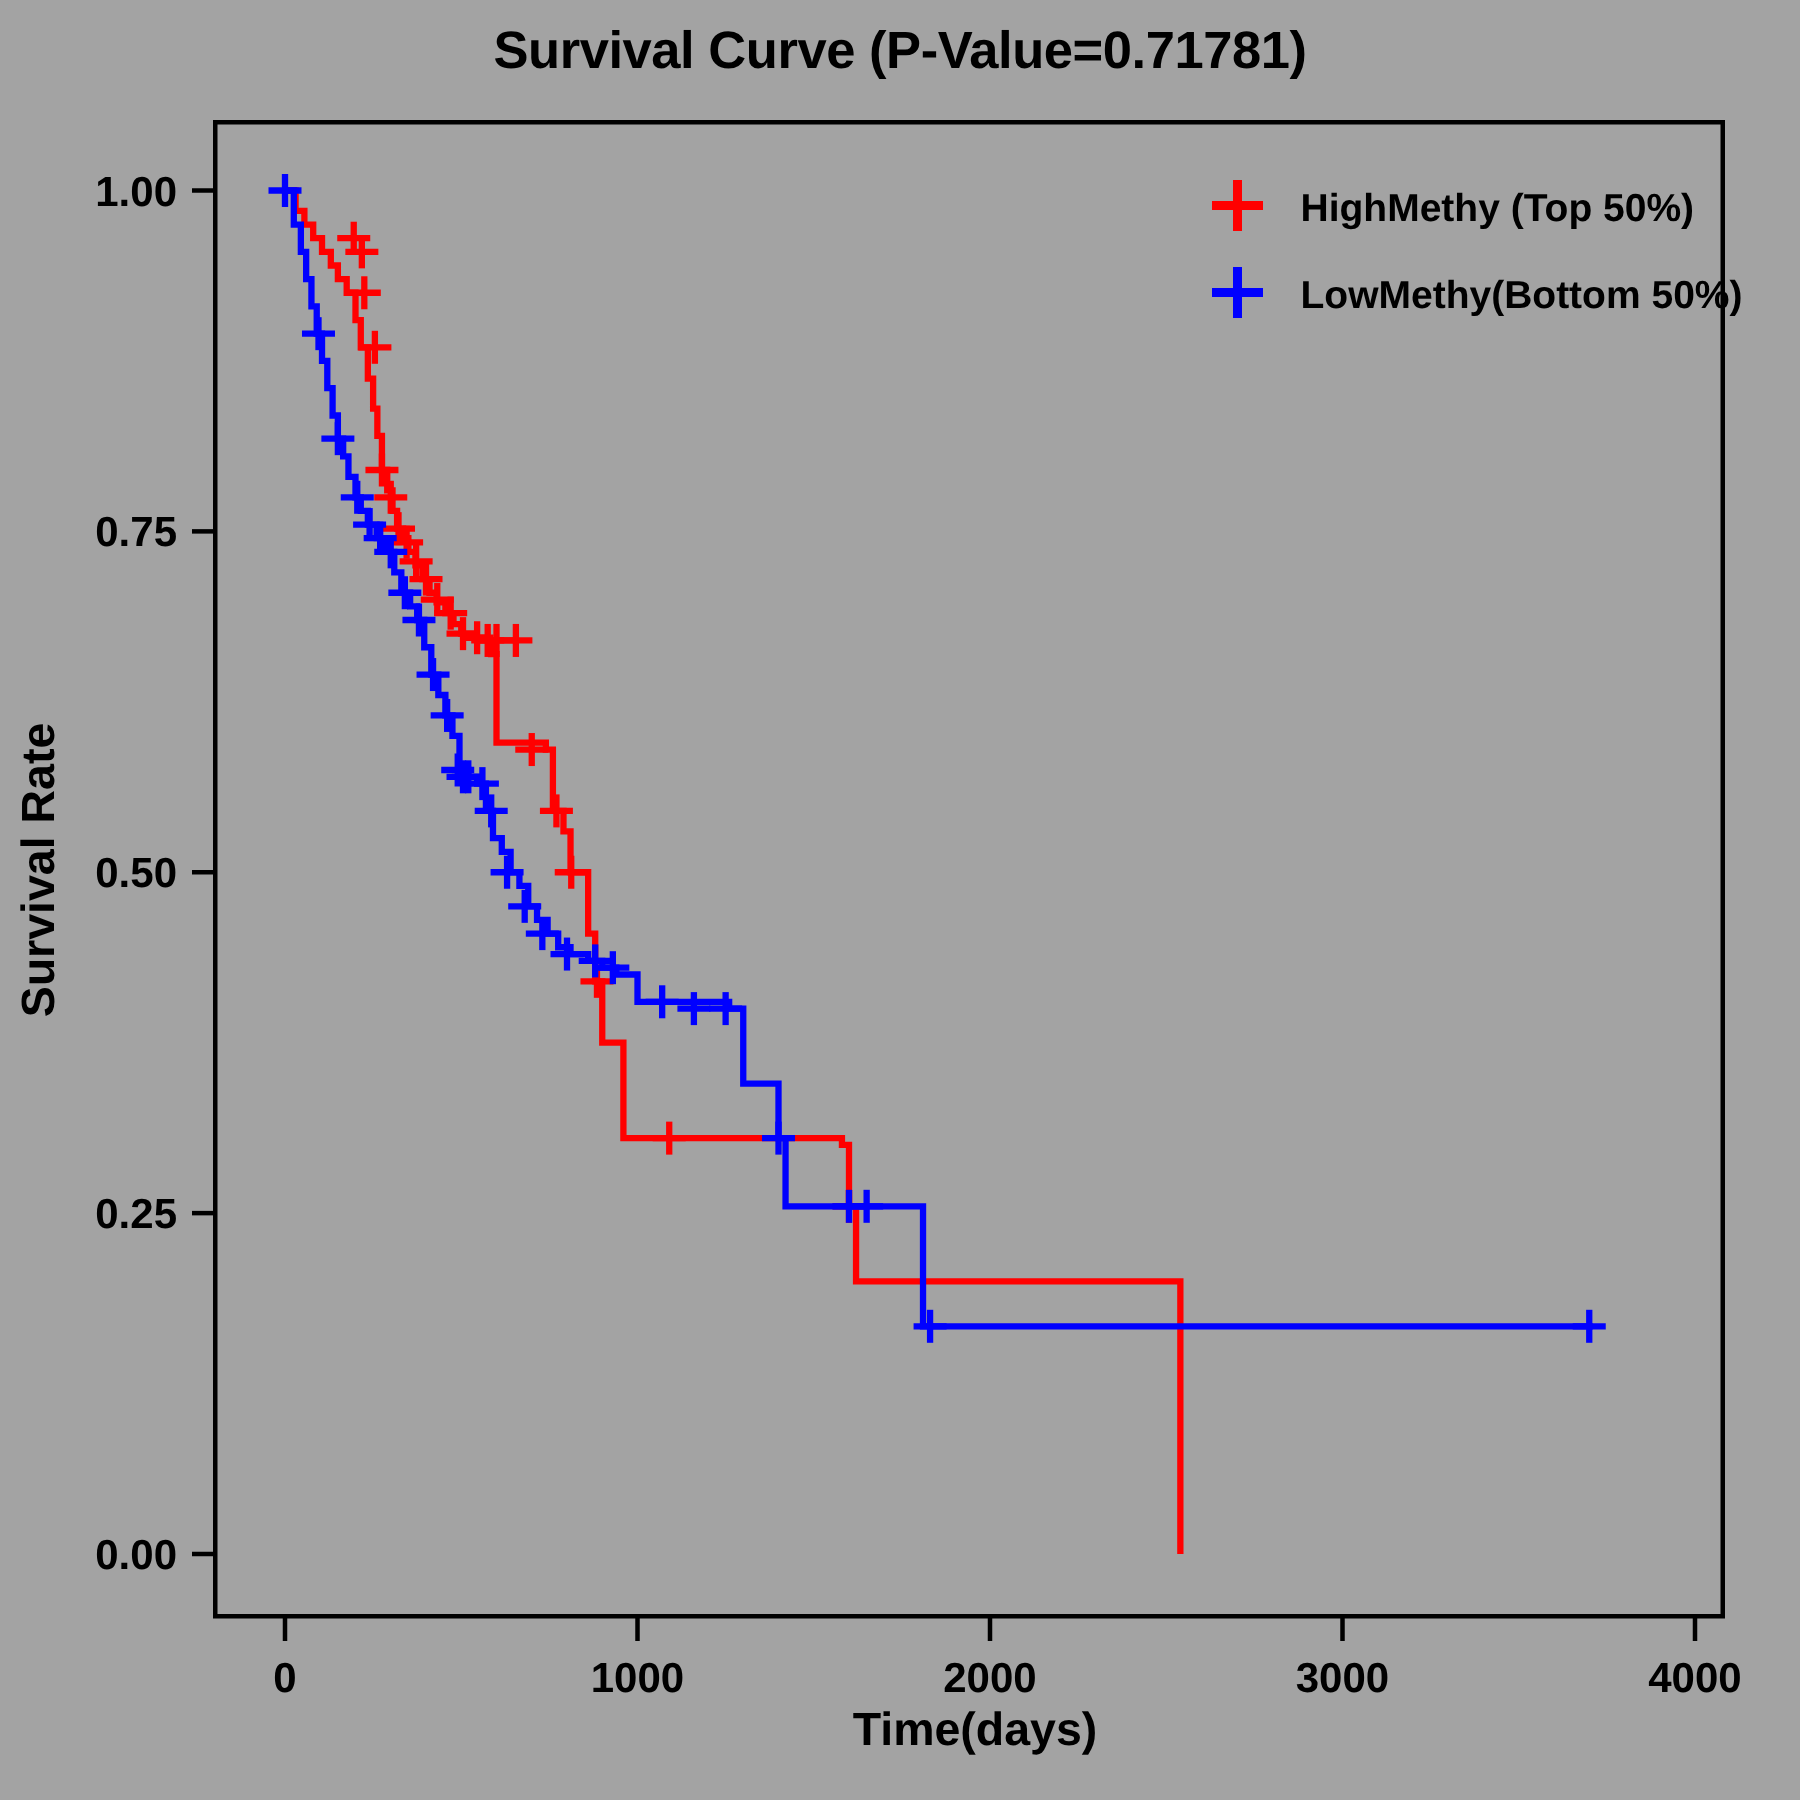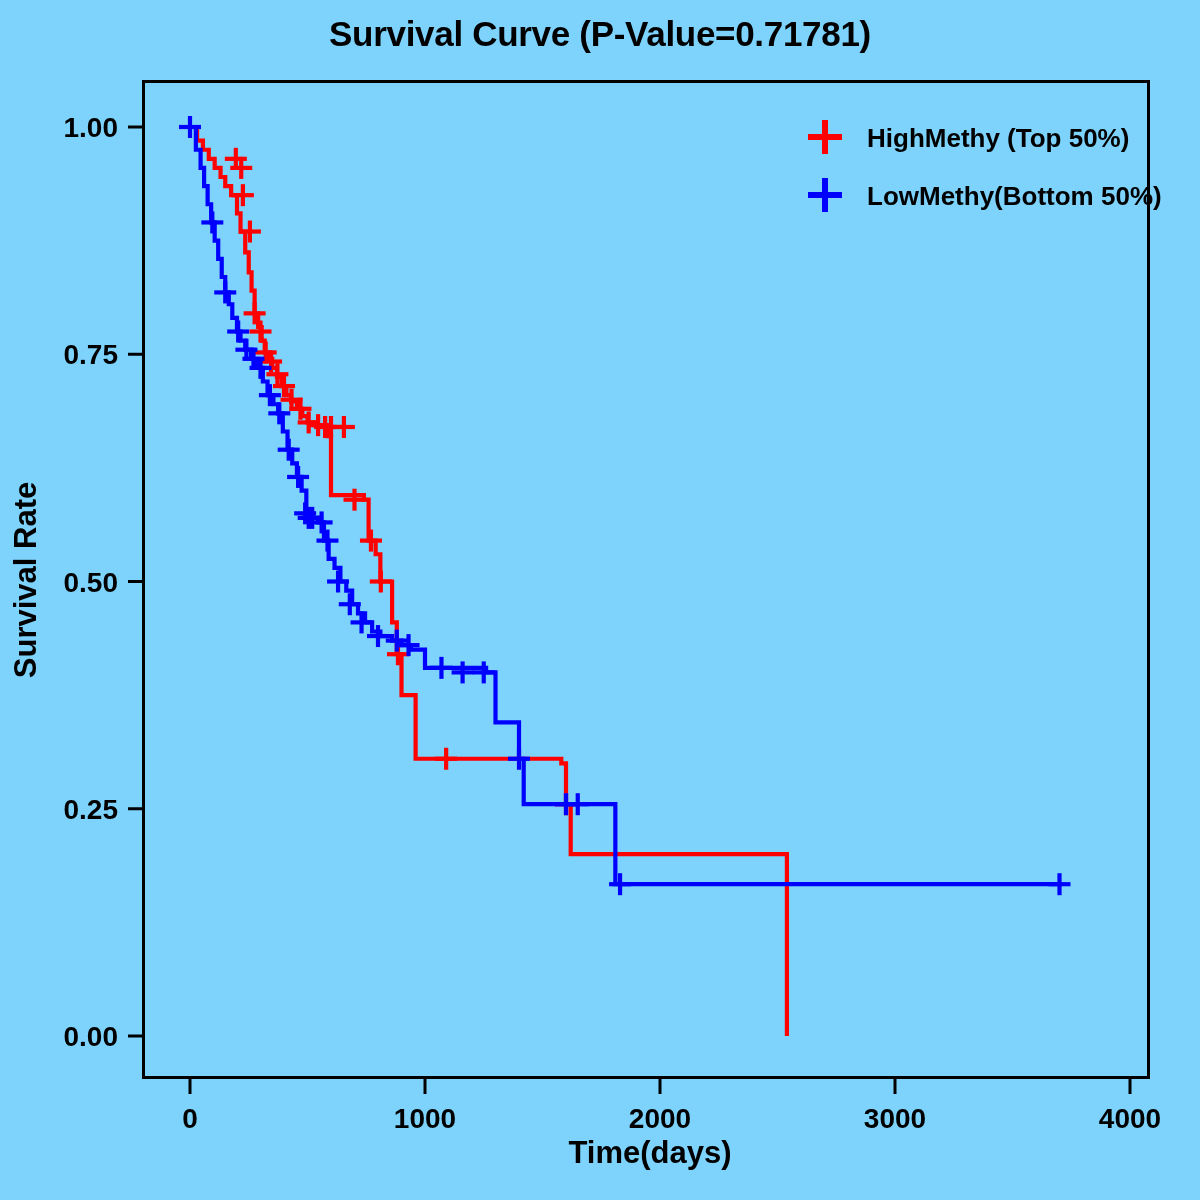--- a/index.html
+++ b/index.html
@@ -4,21 +4,21 @@
 <style>
   html, body {
     margin: 0;
     padding: 0;
     background: #ffffff;
   }
   #page {
     position: relative;
     width: 1200px;
     height: 1200px;
-    background: #7dd3fc;
+    background: #a3a3a3;
     font-family: "Liberation Sans", sans-serif;
     overflow: hidden;
   }
   #chart-title {
     position: absolute;
     top: 14px;
     left: 0;
     width: 1200px;
     text-align: center;
     font-size: 35px;

